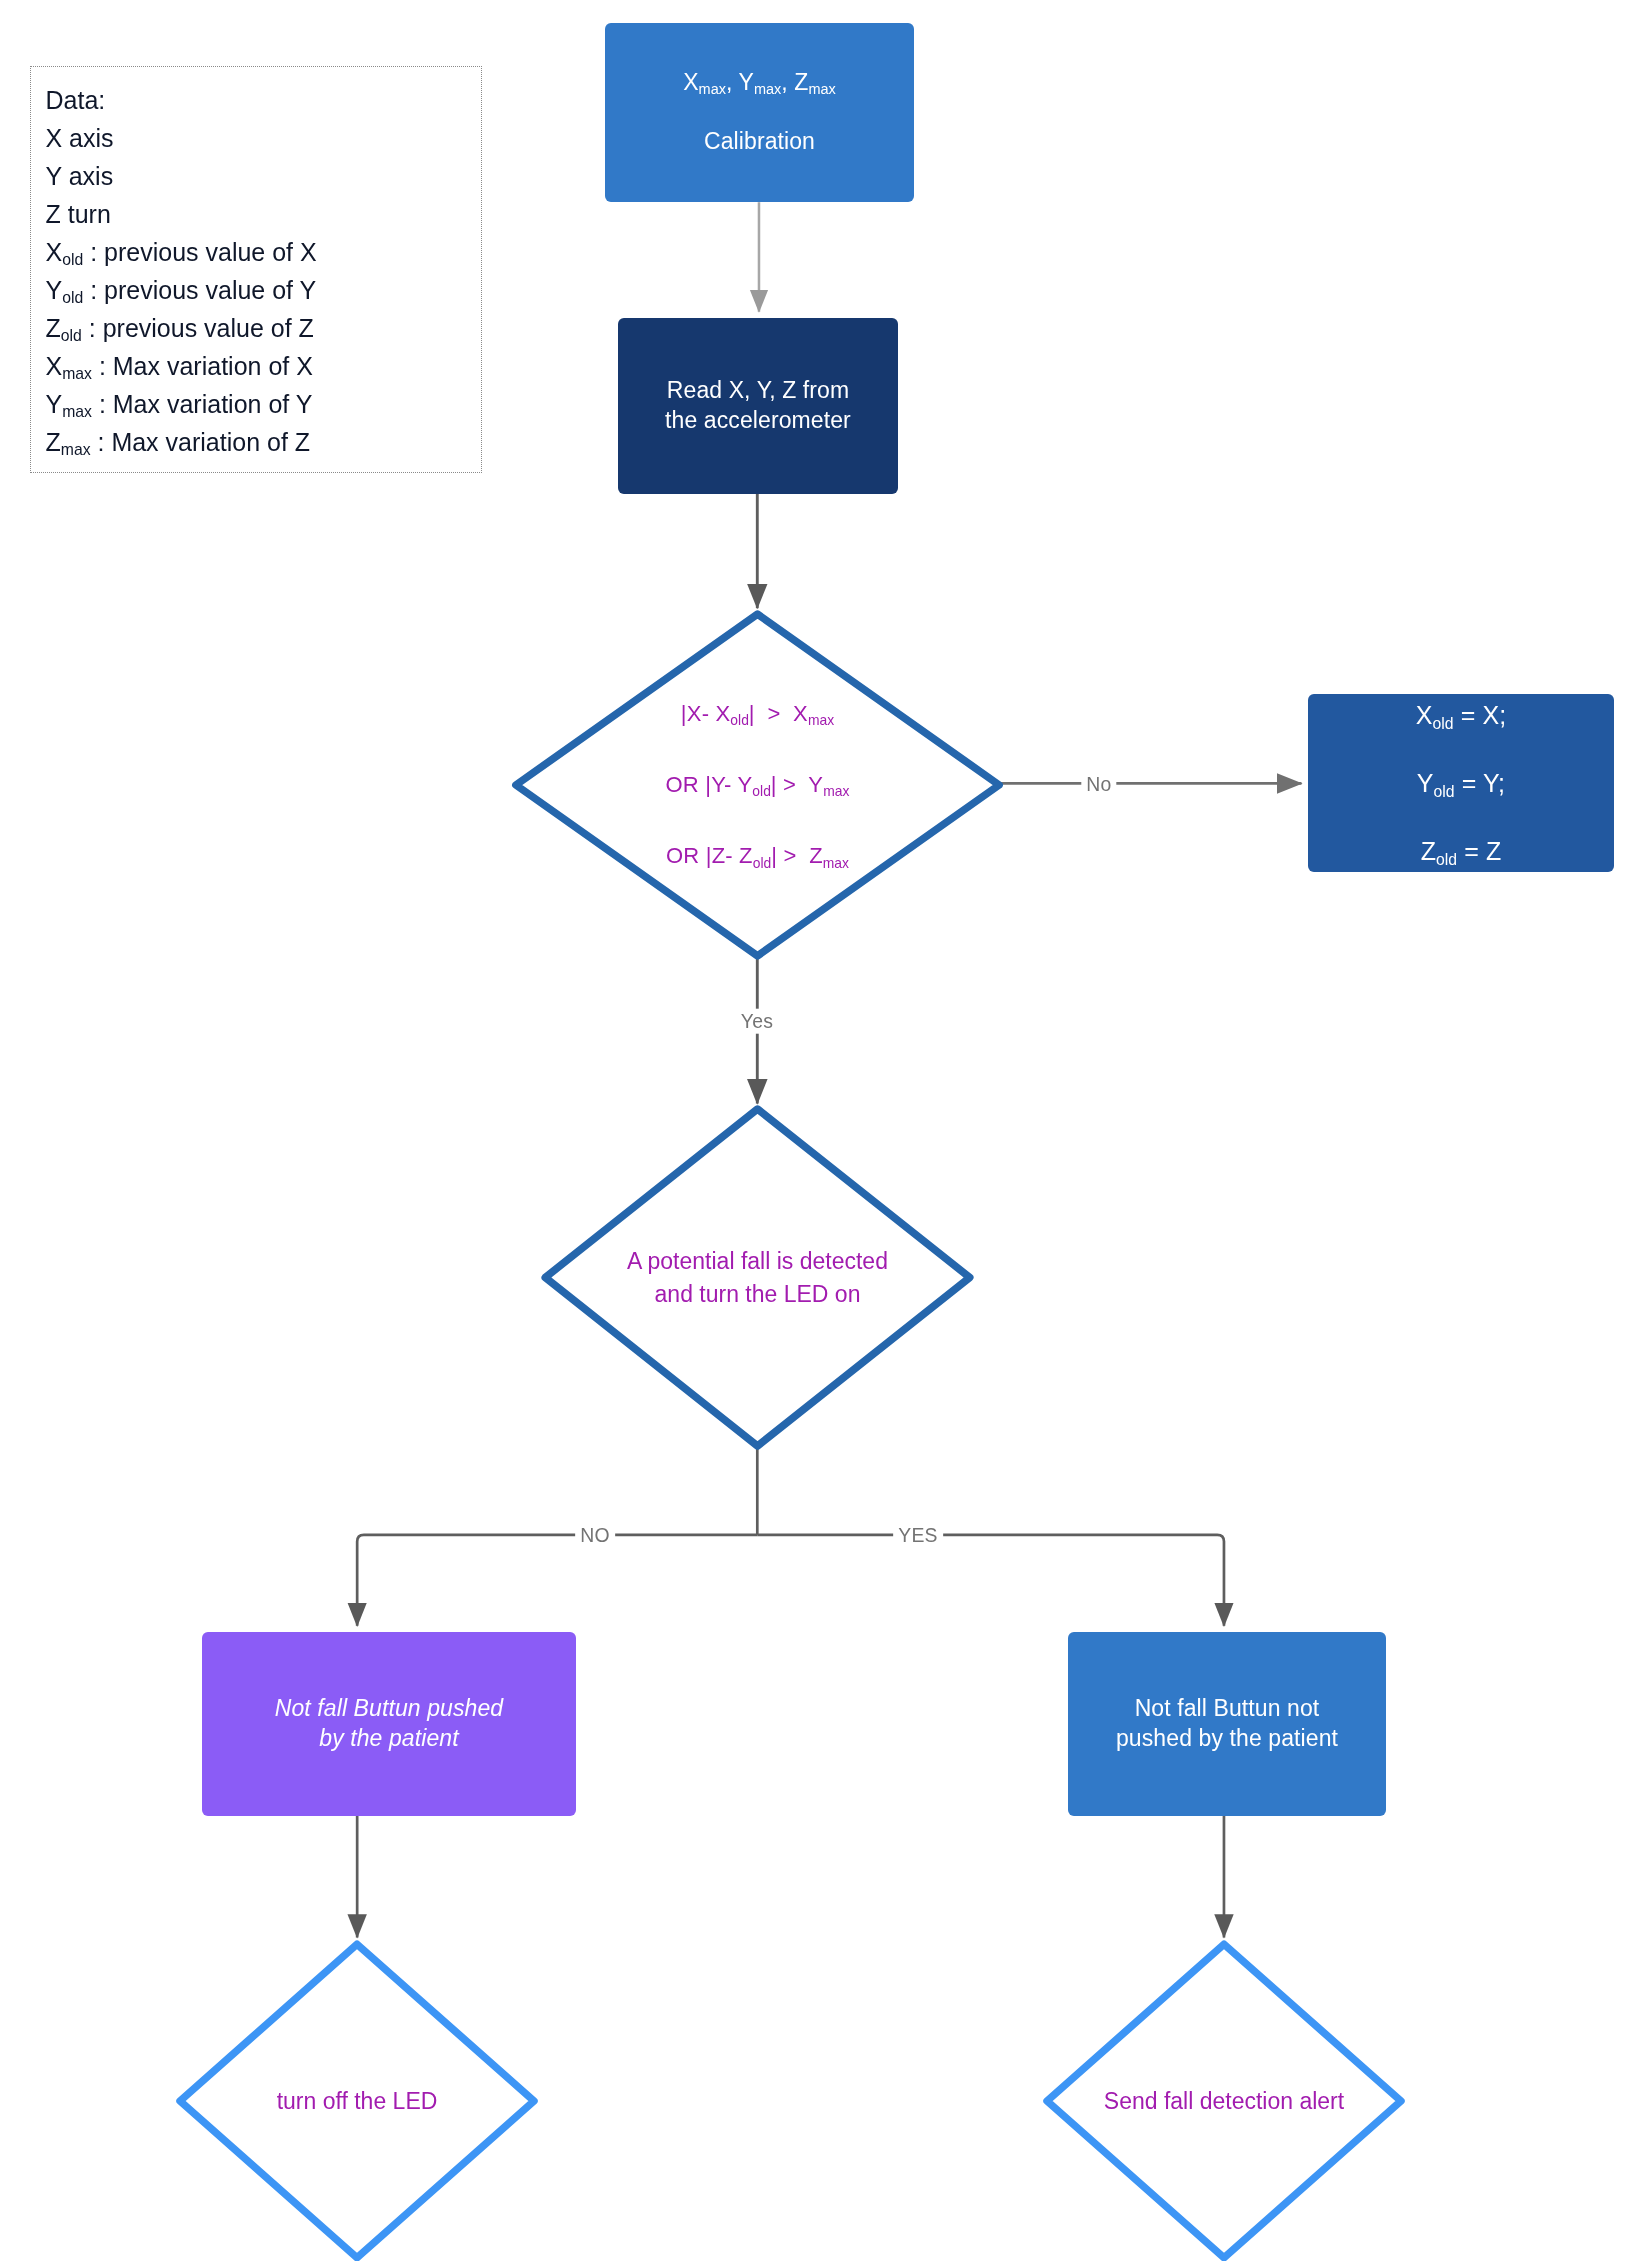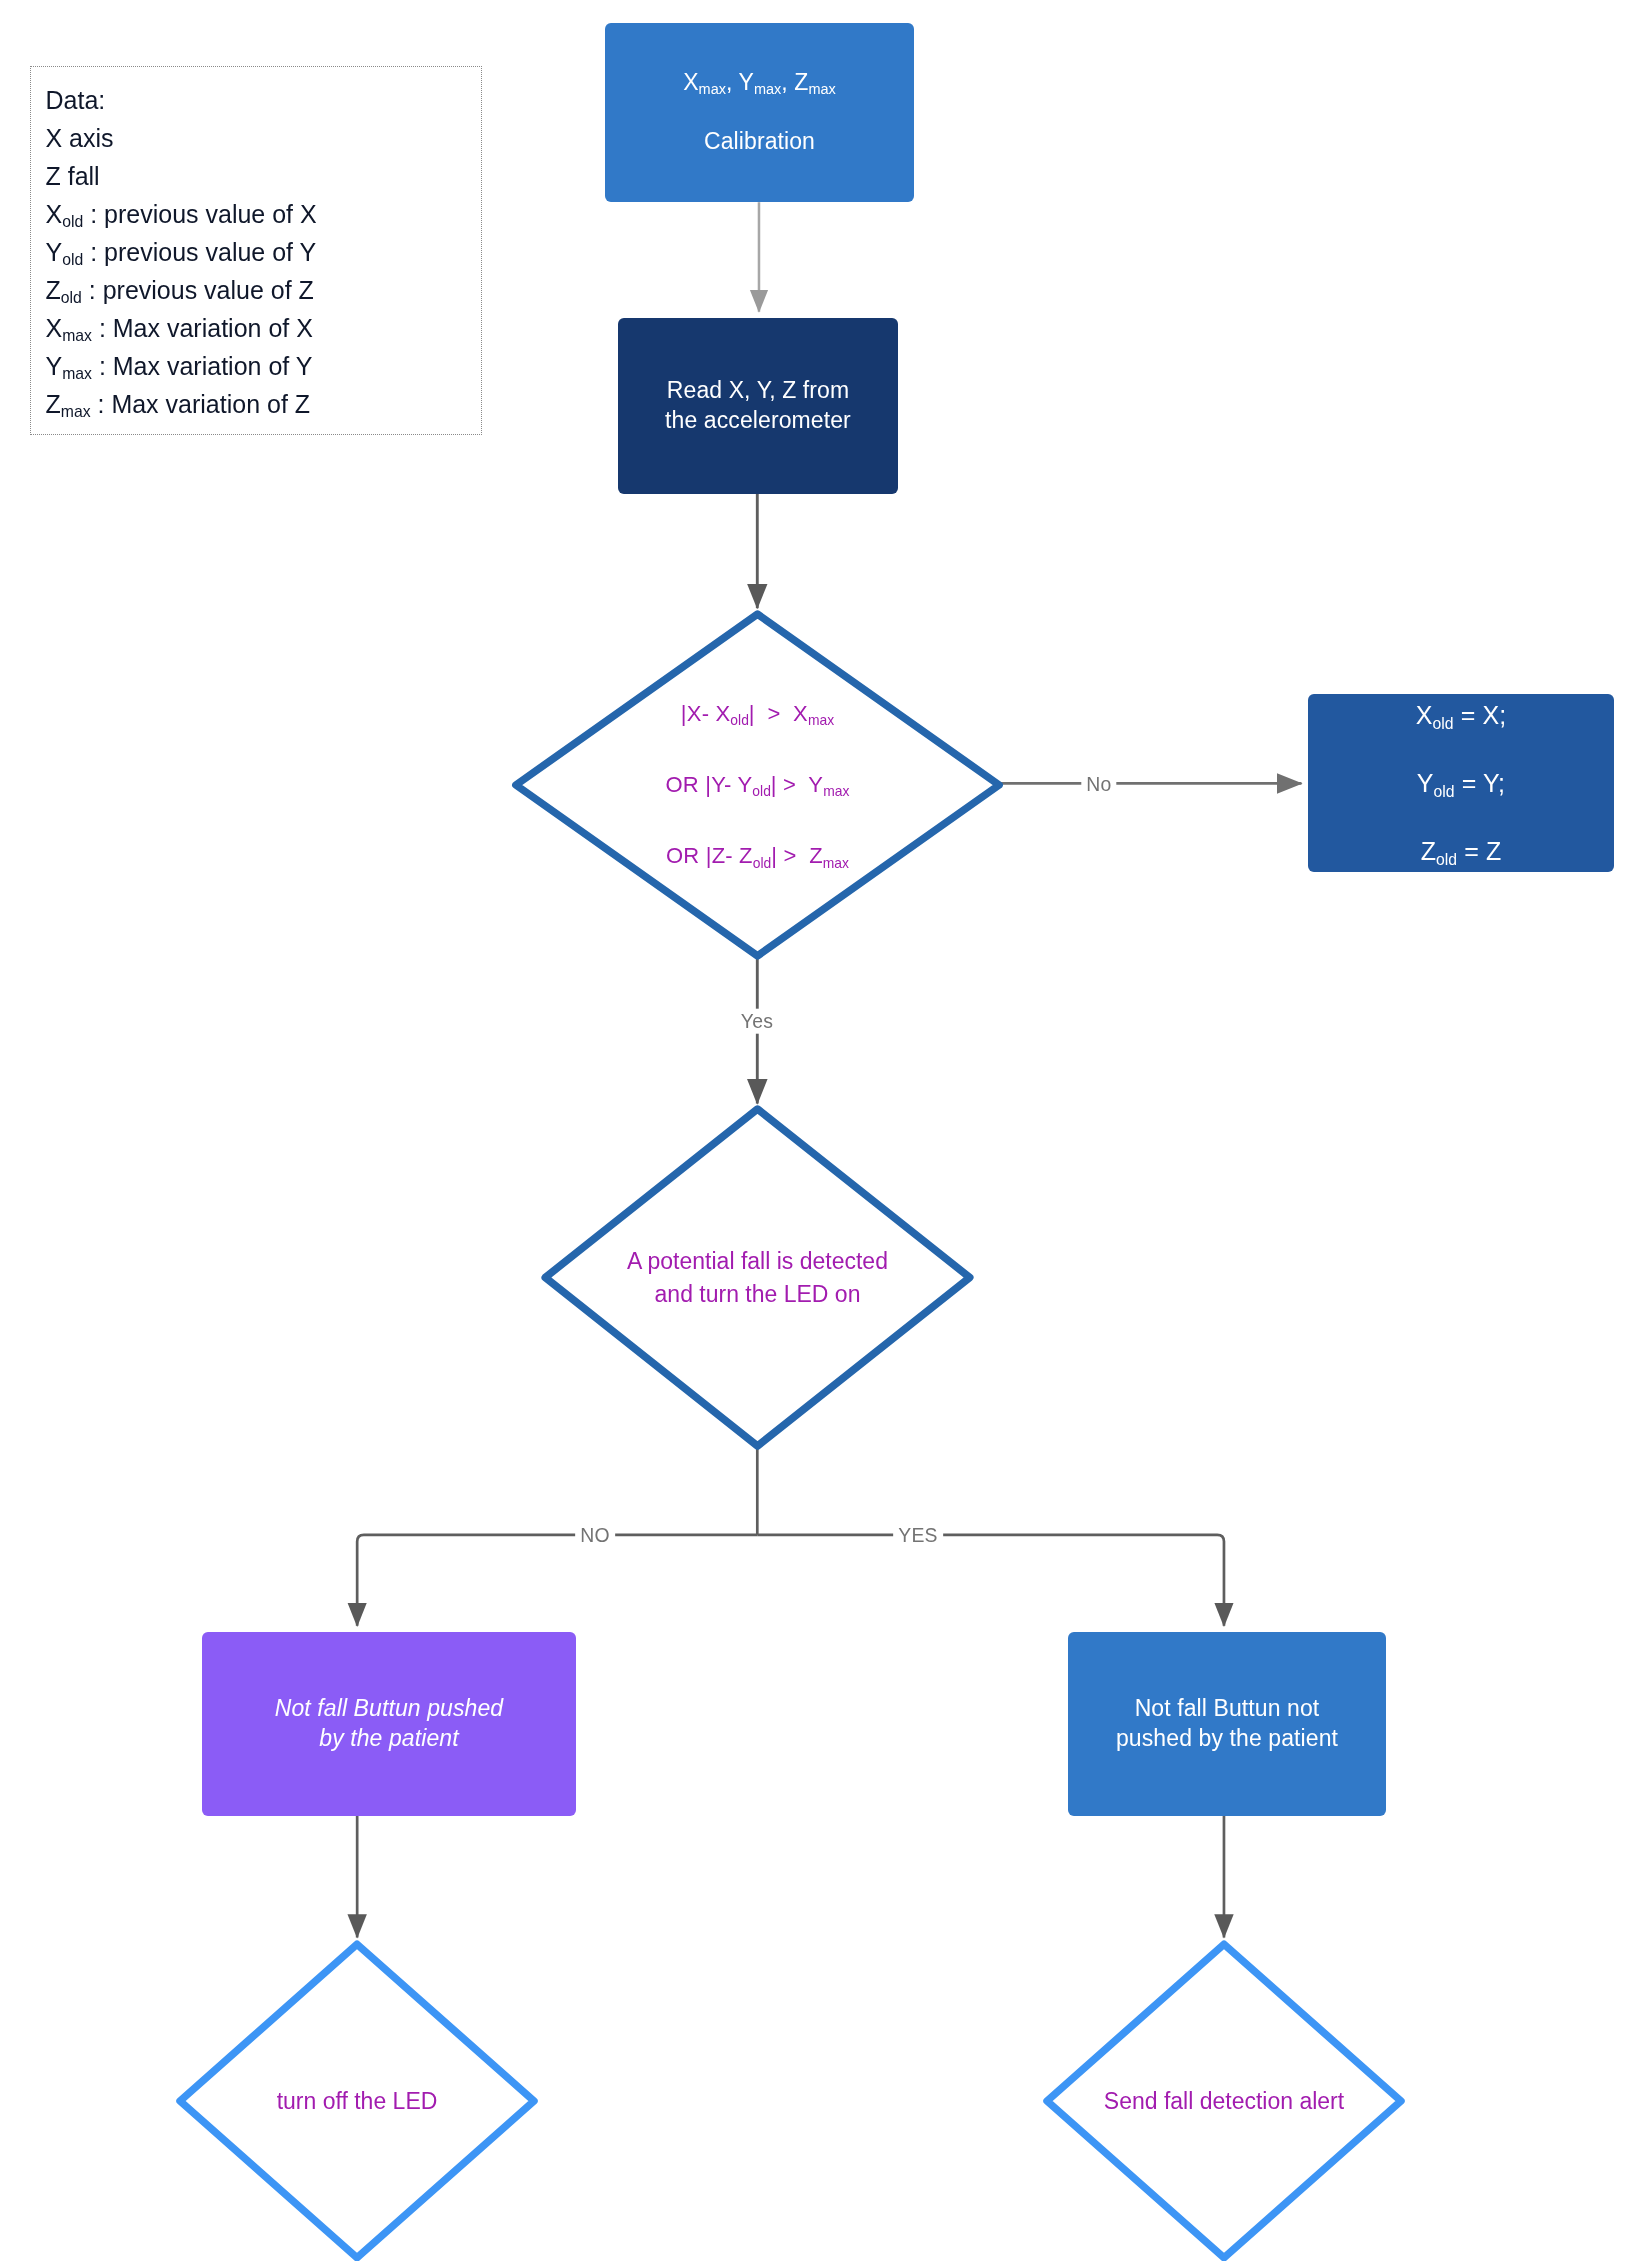--- a/index.html
+++ b/index.html
@@ -138,21 +138,22 @@
     <path d="M899,1822 L1445,1822 Q1453,1822 1453,1830 L1453,1930" stroke="#5e5e5e" stroke-width="3.2" fill="none" marker-end="url(#arrowDark)"></path>
 
     <path d="M424,2155 L424,2300" stroke="#5e5e5e" stroke-width="3.2" fill="none" marker-end="url(#arrowDark)"></path>
 
     <path d="M1453,2155 L1453,2300" stroke="#5e5e5e" stroke-width="3.2" fill="none" marker-end="url(#arrowDark)"></path>
   </svg>
 
   <div class="legend" style="left:29.5px; top:66px; width:452px;">
     <div class="legend-line">Data:</div>
     <div class="legend-line"><span>X axis</span></div>
-    <div class="legend-line"><span>Z fall</span></div>
+    <div class="legend-line"><span>Y axis</span></div>
+    <div class="legend-line"><span>Z turn</span></div>
     <div class="legend-line"><span>X</span><sub>old</sub><span> : previous value of X</span></div>
     <div class="legend-line"><span>Y</span><sub>old</sub><span> : previous value of Y</span></div>
     <div class="legend-line"><span>Z</span><sub>old</sub><span> : previous value of Z</span></div>
     <div class="legend-line"><span>X</span><sub>max</sub><span> : Max variation of X</span></div>
     <div class="legend-line"><span>Y</span><sub>max</sub><span> : Max variation of Y</span></div>
     <div class="legend-line"><span>Z</span><sub>max</sub><span> : Max variation of Z</span></div>
   </div>
 
   <div class="node rect-node" style="left:605px; top:23px; width:309px; height:179px; background:#3179C8;">
     <div class="rect-label">

